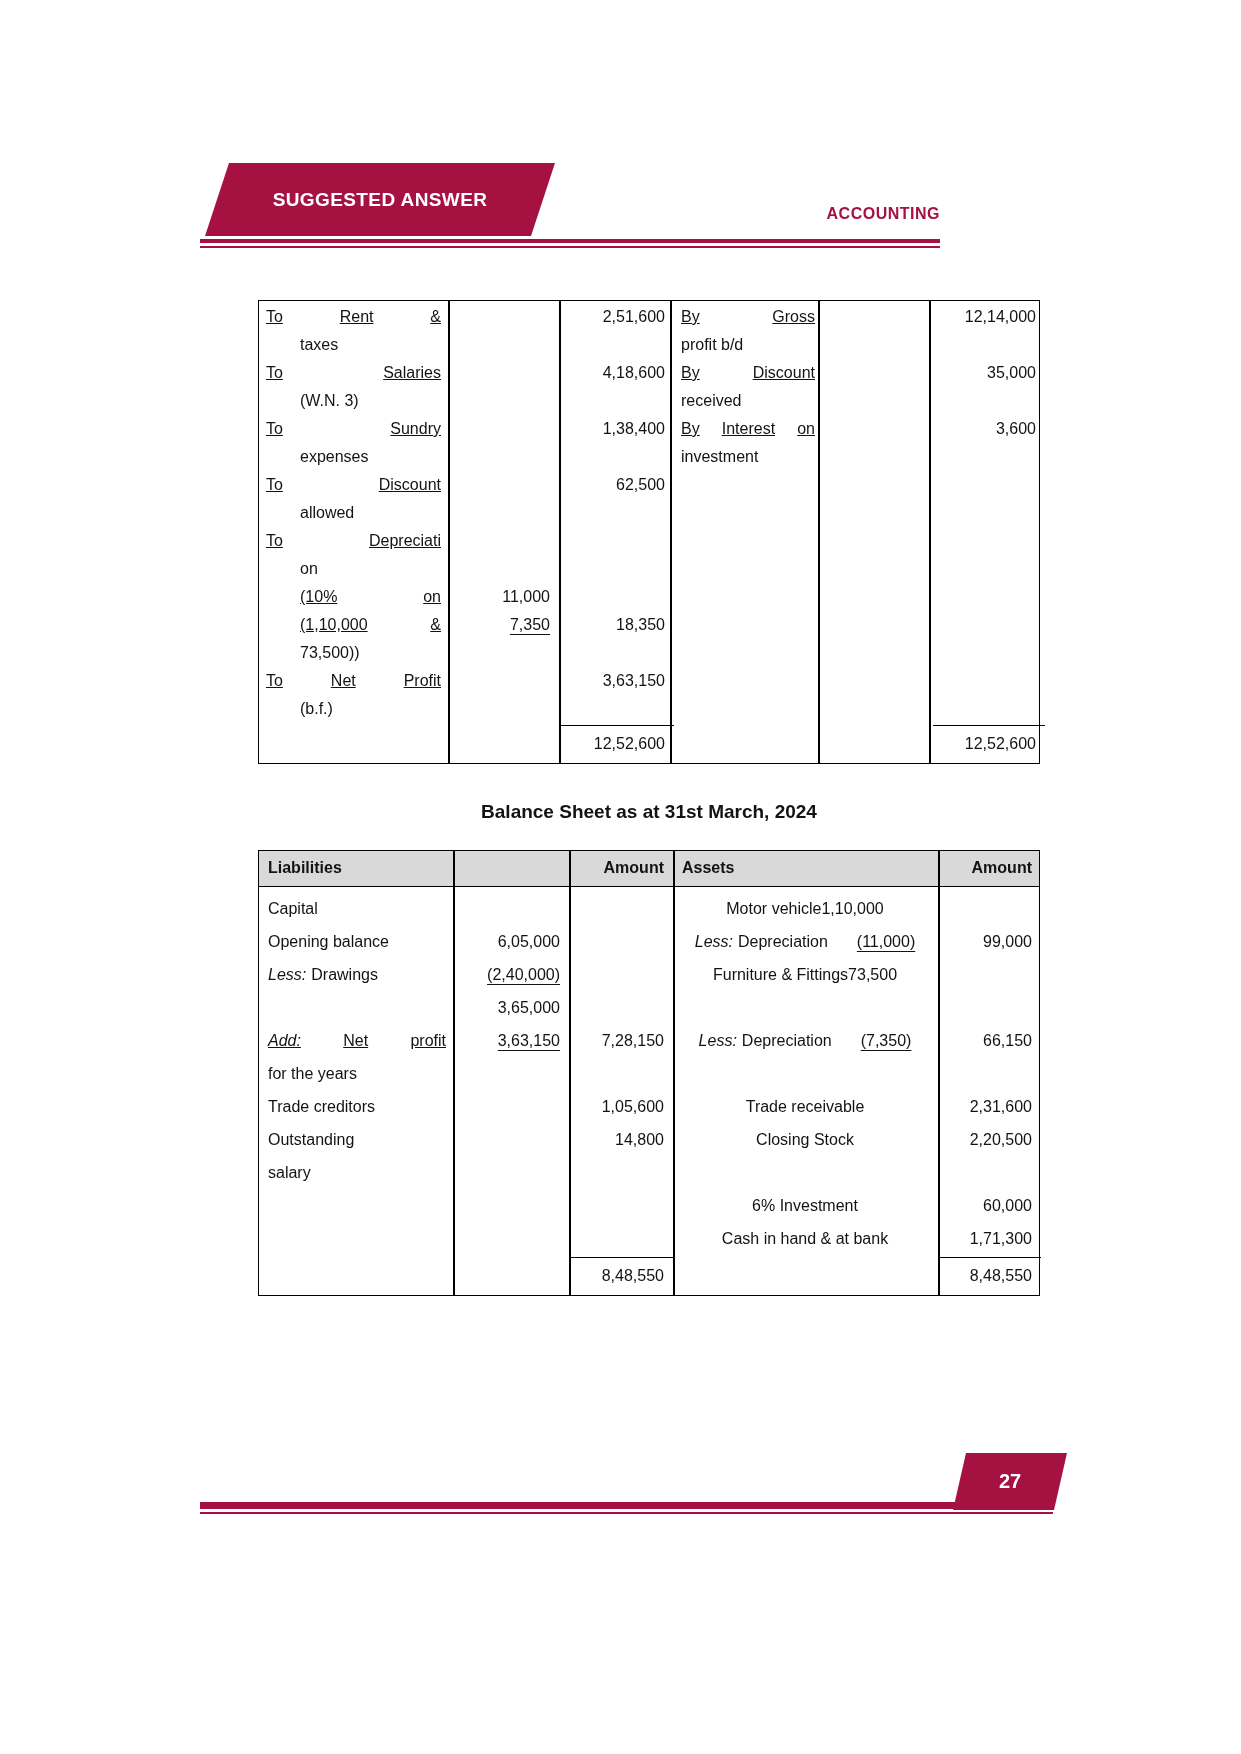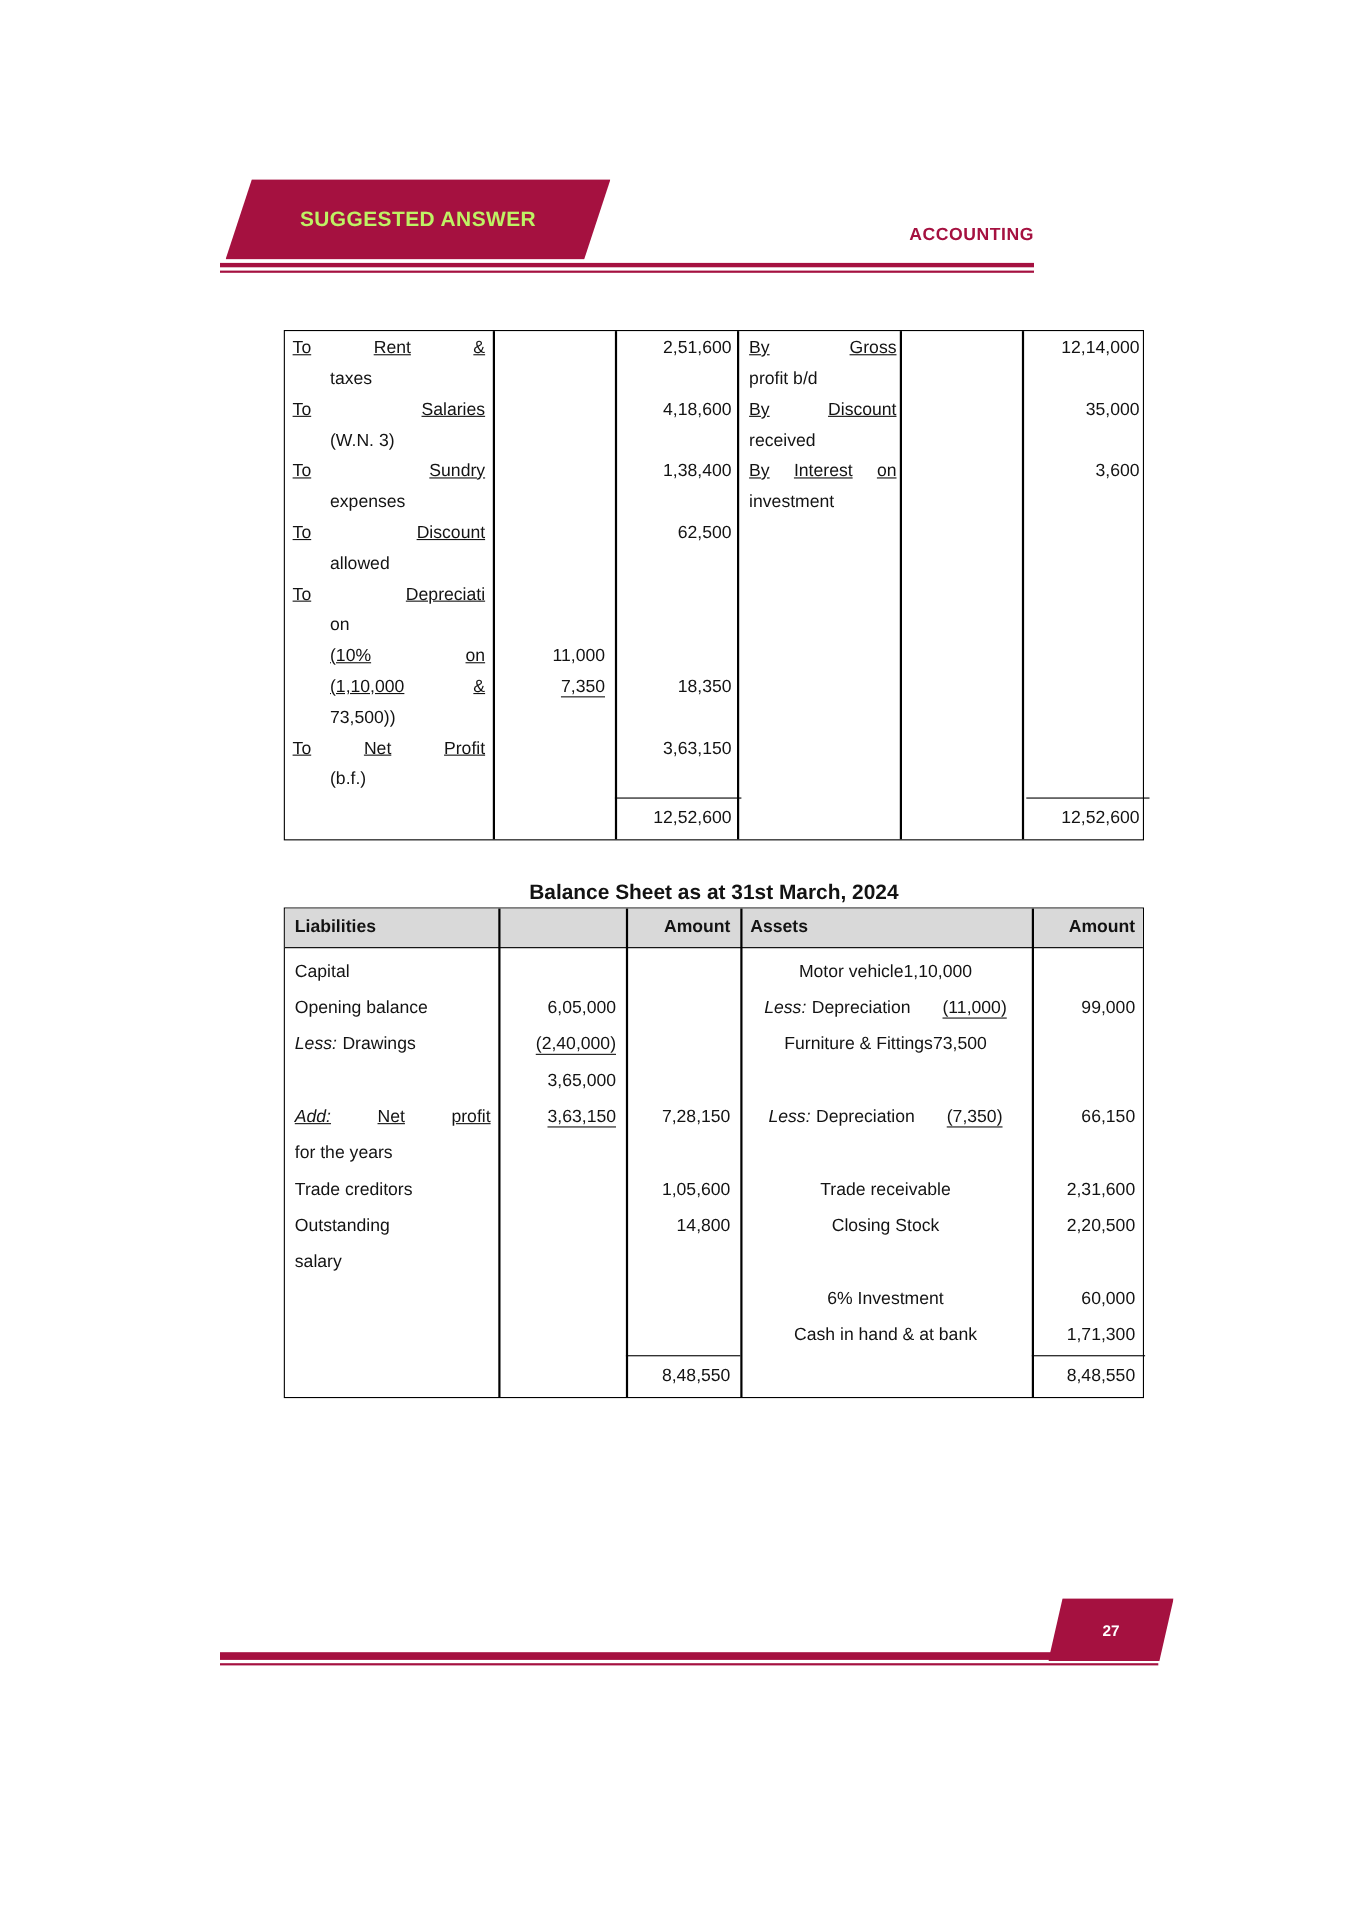--- a/index.html
+++ b/index.html
@@ -18,21 +18,21 @@
   i{font-style:italic;}
 
   
   .banner{
     position:absolute;left:205px;top:163px;width:350px;height:73px;
     background:var(--maroon);
     clip-path:polygon(24px 0, 100% 0, calc(100% - 24px) 100%, 0 100%);
     display:flex;align-items:center;justify-content:center;
     z-index:2;
   }
-  .banner span{color:#bef264;font-weight:bold;font-size:19px;letter-spacing:.4px;text-align:center;}
+  .banner span{color:#ffffff;font-weight:bold;font-size:19px;letter-spacing:.4px;text-align:center;}
   .subject{
     position:absolute;left:200px;top:205px;width:740px;
     text-align:right;color:var(--maroon);
     font-weight:bold;font-size:16px;letter-spacing:.5px;
   }
   .rule-thick{position:absolute;left:200px;top:239px;width:740px;height:4px;background:var(--maroon);}
   .rule-thin{position:absolute;left:200px;top:246px;width:740px;height:1.5px;background:var(--maroon);}
 
   
   .tablewrap{
@@ -56,21 +56,21 @@
   .pline{padding-left:7px;padding-right:7px;}
   .sp{display:flex;justify-content:space-between;text-decoration:underline;}
   .ind{padding-left:41px;}
   .pl-totals .cell{height:38px;line-height:35px;}
 
   
   .bs-title{
     position:absolute;left:258px;top:801px;width:782px;
     text-align:center;font-size:19px;font-weight:bold;
   }
-  #bs{top:825px;}
+  #bs{top:850px;}
   .bs-head{display:flex;height:36px;line-height:33px;background:var(--table-header-bg);
     border-bottom:1.6px solid #000;font-weight:bold;}
   .bs-head .cell{padding:0 9px;white-space:nowrap;}
   .har{text-align:right;}
   .bc1{width:194px;}.bc2{width:116px;}.bc3{width:104px;}.bc4{width:265px;}.bc5{width:103px;}
   .bs-body{display:flex;height:370px;padding-top:5px;}
   .bln{height:33px;line-height:33px;white-space:nowrap;}
   .bl{padding-left:9px;padding-right:7px;}
   .gap5{margin-right:5px;}
   .aline{display:flex;justify-content:center;padding:0 10px 0 9px;}
@@ -78,21 +78,21 @@
 
   
   .f-band{position:absolute;left:200px;top:1502px;width:853px;height:7px;background:var(--maroon);}
   .f-thin{position:absolute;left:200px;top:1512px;width:853px;height:2px;background:var(--maroon);}
   .f-box{
     position:absolute;left:953px;top:1453px;width:114px;height:57px;
     background:var(--maroon);
     clip-path:polygon(13px 0, 100% 0, calc(100% - 13px) 100%, 0 100%);
     display:flex;align-items:center;justify-content:center;z-index:2;
   }
-  .f-box span{color:#fff;font-weight:bold;font-size:14px;}
+  .f-box span{color:#fff;font-weight:bold;font-size:20px;}
 </style>
 </head>
 <body>
 
 <div class="banner">
   <span>SUGGESTED ANSWER</span>
 </div>
 <div class="subject">ACCOUNTING</div>
 <div class="rule-thick"></div>
 <div class="rule-thin"></div>

